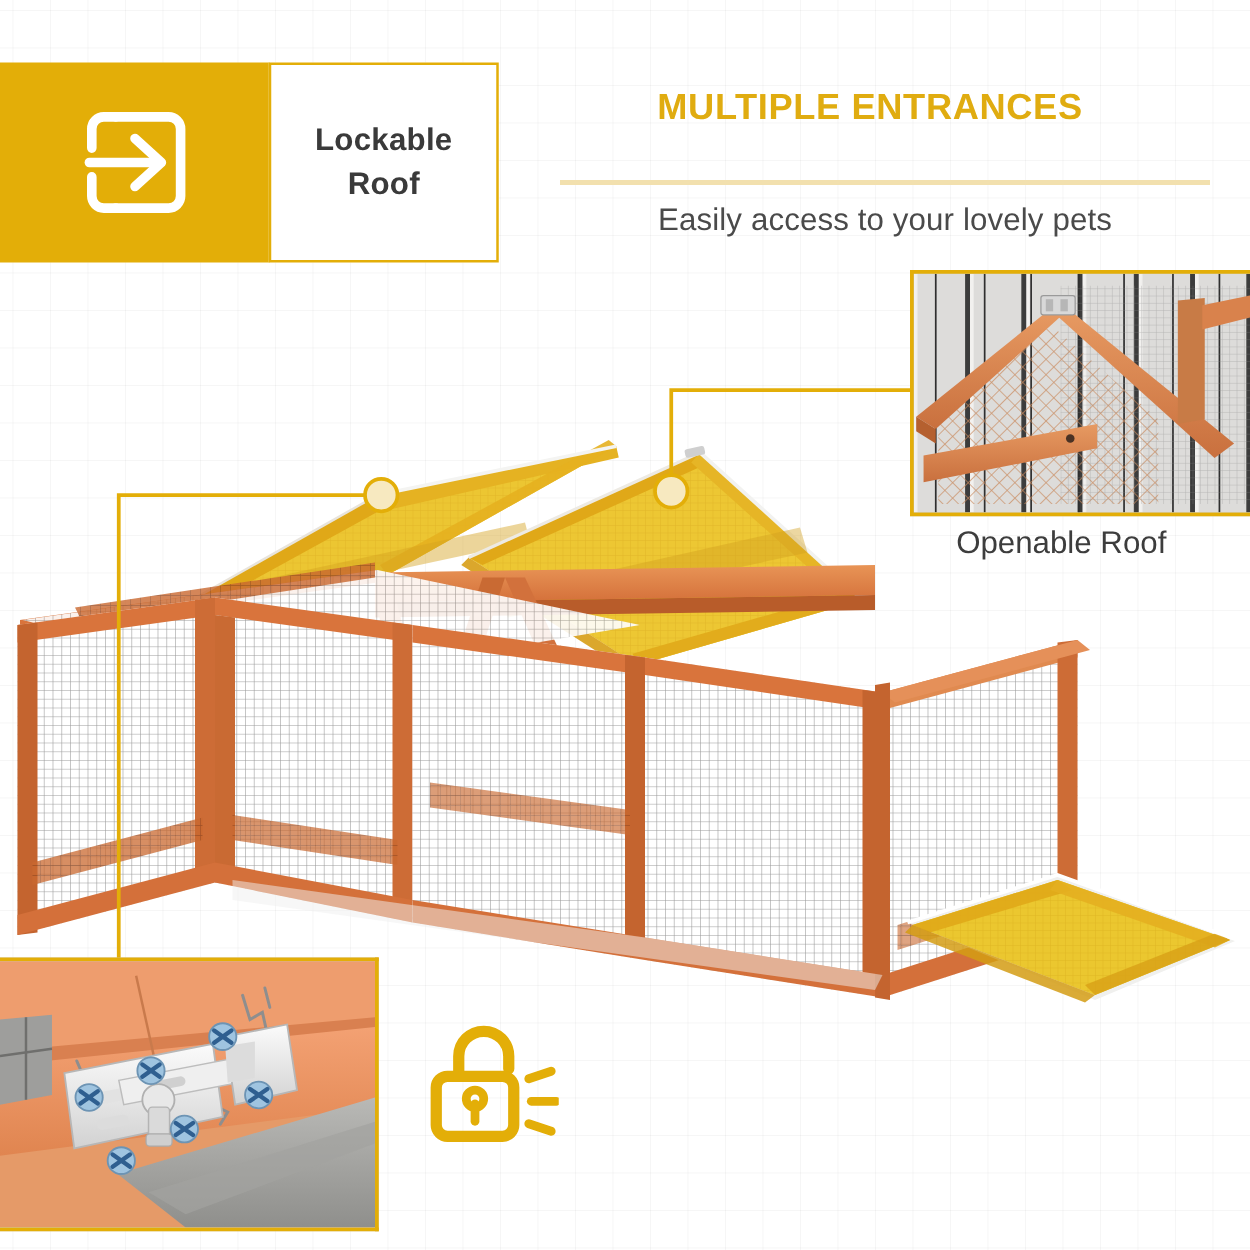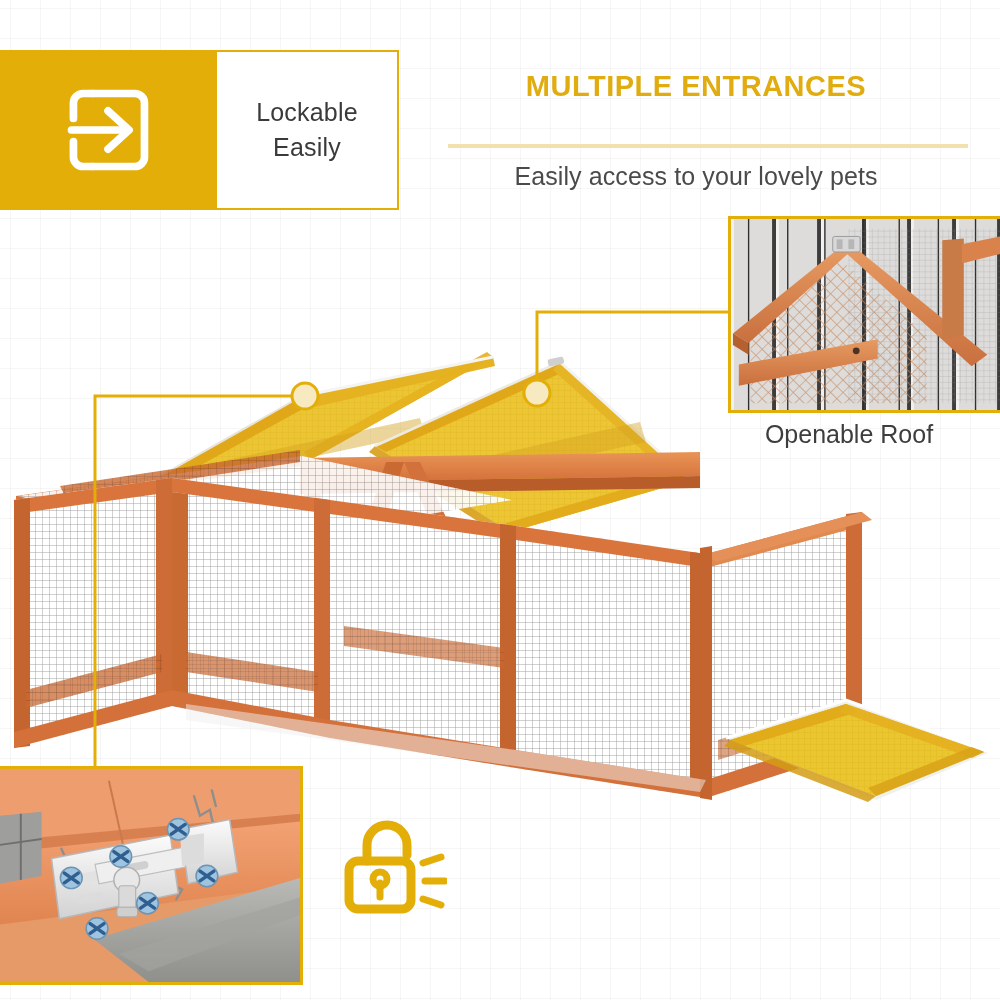--- a/index.html
+++ b/index.html
@@ -29,39 +29,39 @@
   }
   .badge-white {
     position: absolute; left: 215px; top: 50px;
     width: 184px; height: 160px;
     background: #ffffff;
     border: 2px solid #E3AE08;
     display: flex; align-items: center; justify-content: center;
   }
   .badge-label {
     font-size: 25px; color: #3a3a3a; line-height: 1.42;
-    text-align: center; font-weight: 400; letter-spacing: .2px;
+    text-align: center; font-weight: 700; letter-spacing: .2px;
   }
   .door-icon { width: 96px; height: 96px; display:block; }
 
   
   .headline {
     position: absolute; left: 408px; top: 72px; width: 576px;
     text-align: center;
   }
   .headline h1 {
     font-size: 29px; font-weight: 700; color: #E0AC10;
     letter-spacing: 0.5px; line-height: 1.0; white-space: nowrap;
   }
   .divider {
     position: absolute; left: 448px; top: 144px;
     width: 520px; height: 4px; background: #F2E0AE;
   }
   .subhead {
-    position: absolute; left: 408px; top: 162px; width: 576px;
+    position: absolute; left: 420px; top: 162px; width: 576px;
     text-align: center; font-size: 25px; font-weight: 300;
     color: #4a4a4a; letter-spacing: .1px; white-space: nowrap;
   }
 
   
   #product { position: absolute; left: 0; top: 300px; width: 1000px; height: 520px; }
 
   
   .inset {
     position: absolute; border: 3px solid #E3AE08; overflow: hidden;
@@ -229,21 +229,21 @@
       <path d="M34 12 H78 A10 10 0 0 1 88 22 V78 A10 10 0 0 1 78 88 H34" fill="none" stroke="#ffffff" stroke-width="8" stroke-linecap="round"></path>
       <path d="M34 12 H24 A10 10 0 0 0 14 22 V38" fill="none" stroke="#ffffff" stroke-width="8" stroke-linecap="round"></path>
       <path d="M34 88 H24 A10 10 0 0 1 14 78 V62" fill="none" stroke="#ffffff" stroke-width="8" stroke-linecap="round"></path>
       <line x1="12" y1="50" x2="70" y2="50" stroke="#ffffff" stroke-width="8" stroke-linecap="round"></line>
       <polyline points="50,30 72,50 50,70" fill="none" stroke="#ffffff" stroke-width="8" stroke-linecap="round" stroke-linejoin="round"></polyline>
     </svg>
   </div>
   <div class="badge-white">
     <div class="badge-label">
       <div>Lockable</div>
-      <div>Easily</div>
+      <div>Roof</div>
     </div>
   </div>
 
   <div class="headline">
     <h1>MULTIPLE ENTRANCES</h1>
   </div>
   <div class="divider"></div>
   <div class="subhead">Easily access to your lovely pets</div>
 
   <div class="inset" id="inset-roof">

